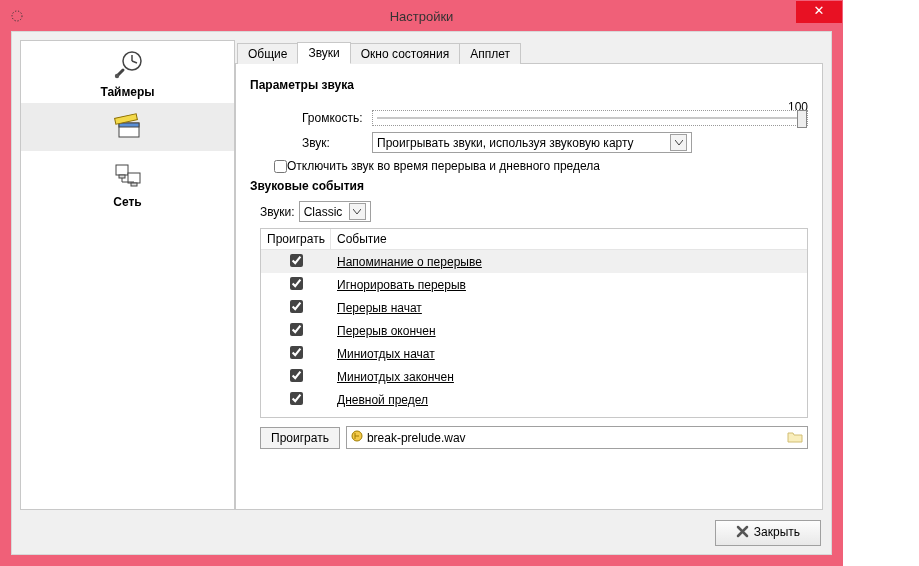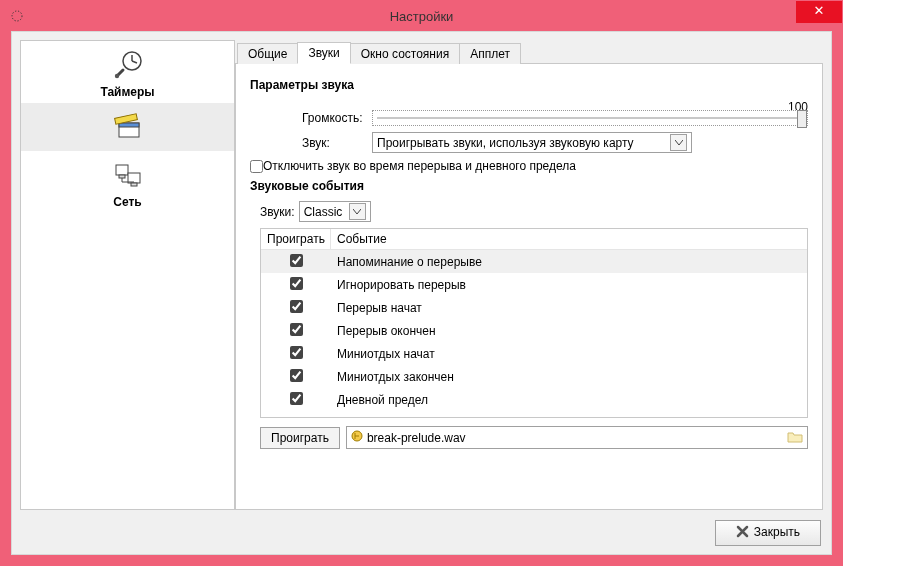--- a/index.html
+++ b/index.html
@@ -29,21 +29,21 @@
   .slider-thumb { position: absolute; right: 0; top: -1px; width: 10px; height: 18px; background: #eee; border: 1px solid #888; }
   .vol-val { margin-left: auto; margin-bottom: 2px; }
   .select { border: 1px solid #a0a0a0; height: 21px; background: #fff; display: flex; align-items: center; padding: 0 4px; }
   .select .text { flex: 1; white-space: nowrap; overflow: hidden; }
   .select .arrow { width: 17px; height: 17px; border: 1px solid #a0a0a0; background: #f4f4f4; display: flex; align-items: center; justify-content: center; margin-left: 4px; }
   .chk { margin-right: 6px; }
   .events { border: 1px solid #c8c8c8; background: #fff; height: 190px; overflow-y: scroll; overflow-x: scroll; margin-top: 4px; }
   .ev-head { display: flex; border-bottom: 1px solid #e5e5e5; background: #fff; font-size: 12px; }
   .ev-head .c1 { width: 70px; padding: 3px 6px; border-right: 1px solid #e5e5e5; }
   .ev-head .c2 { flex: 1; padding: 3px 6px; }
-  .ev-row { display: flex; align-items: center; height: 23px; }
+  .ev-row { display: flex; align-items: center; height: 23px; text-decoration: underline; }
   .ev-row .c1 { width: 70px; text-align: center; }
   .ev-row .c2 { flex: 1; padding-left: 6px; }
   .ev-row.sel { background: #f0f0f0; }
   .play-row { display: flex; gap: 6px; margin-top: 8px; align-items: center; }
   .btn { border: 1px solid #a0a0a0; background: #f4f4f4; padding: 3px 10px; cursor: pointer; }
   .file-field { flex: 1; border: 1px solid #a0a0a0; height: 23px; background: #fff; display: flex; align-items: center; padding: 0 4px; gap: 4px; }
   .file-field .folder { margin-left: auto; opacity: .7; }
   .footer { position: absolute; right: 10px; bottom: 8px; }
   .close-btn { border: 1px solid #a0a0a0; background: linear-gradient(#fdfdfd,#e8e8e8); padding: 4px 20px; display: flex; align-items: flex-start; gap: 5px; cursor: pointer; }
   input[type=checkbox] { accent-color: #444; margin:0; }
@@ -133,21 +133,21 @@
             <div class="select" style="width:320px;">
               <span class="text">Проигрывать звуки, используя звуковую карту</span>
               <span class="arrow">
                   <svg width="8" height="6" viewBox="0 0 8 6">
                     <path d="M0 0 L4 5 L8 0" fill="none" stroke="#444"></path>
                   </svg>
                 </span>
             </div>
           </div>
 
-          <div class="row" style="margin-left:0;">
+          <div class="row" style="margin-left:24px;">
             <input type="checkbox" class="chk" style="">
             <span>Отключить звук во время перерыва и дневного предела</span>
           </div>
 
           <div class="section-h">Звуковые события</div>
 
           <div class="row" style="margin-left:10px;">
             <span style="margin-right:4px;">Звуки:</span>
             <div class="select" style="width:72px;">
               <span class="text">Classic</span>

